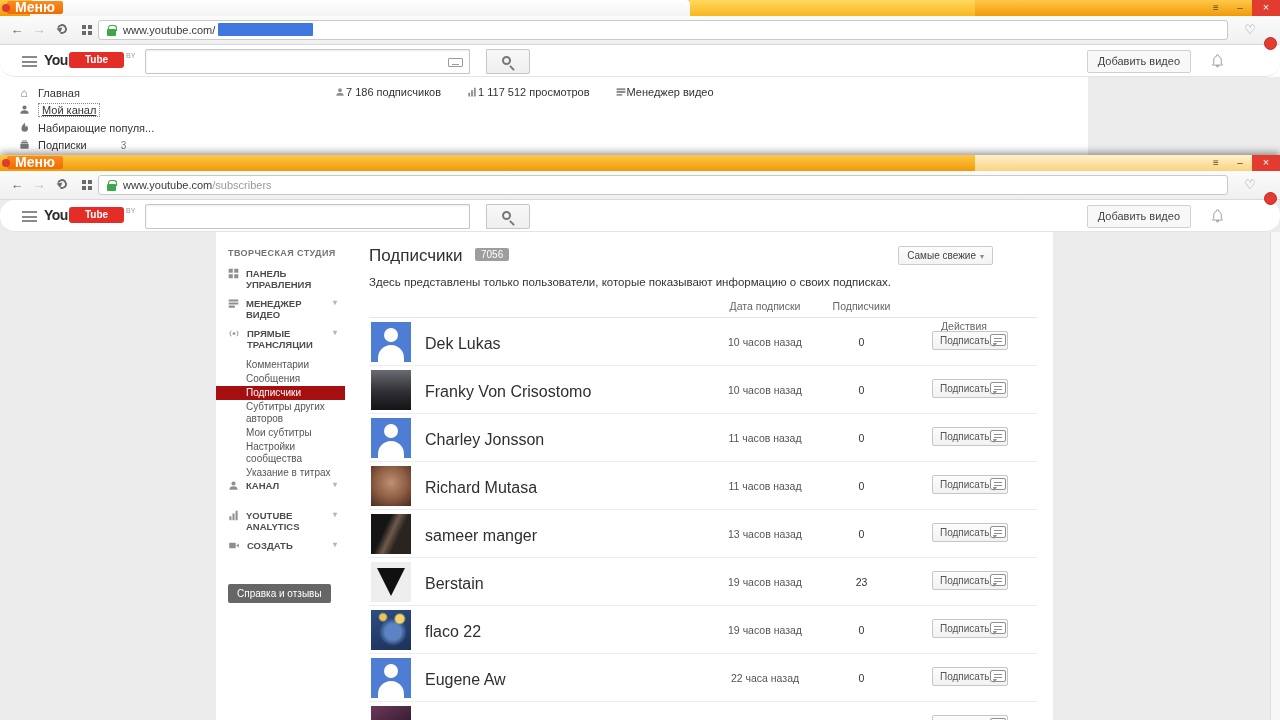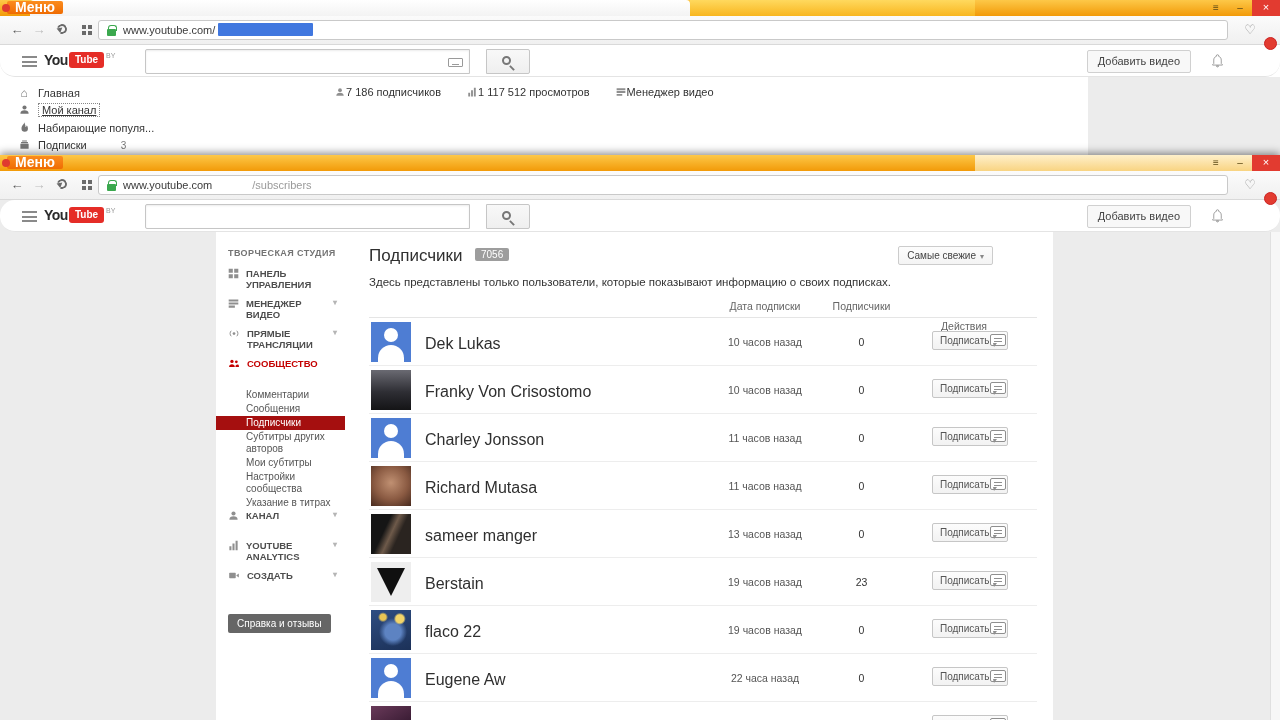--- a/index.html
+++ b/index.html
@@ -42,35 +42,35 @@
   .nav-tiles { left:78px; }
   .tiles-icon { position:absolute; left:4px; top:4px; width:4px; height:4px; background:#6a6a6a;
     box-shadow:6px 0 0 #6a6a6a, 0 6px 0 #6a6a6a, 6px 6px 0 #6a6a6a; }
   .addressbar { position:absolute; left:98px; top:4px; width:1130px; height:20px; background:#fff;
     border:1px solid #c9c9c9; border-radius:3px; font-size:11px; line-height:18px;
     color:#3a3a3a; padding-left:24px; white-space:nowrap; }
   .lock { position:absolute; left:8px; top:8px; width:9px; height:7px; background:#3ba84e; border-radius:1px; }
   .lock::before { content:""; position:absolute; left:1px; top:-4px; width:7px; height:5px;
     border:1.5px solid #3ba84e; border-bottom:none; border-radius:3px 3px 0 0; }
   .url-host { color:#3a3a3a; }
-  .url-path { color:#9a9a9a;margin-left:40px; }
+  .url-path { color:#9a9a9a; }
   .url-selection { display:inline-block; width:95px; height:13px; background:#4077df;
     vertical-align:-2px; margin-left:3px; border-radius:1px; }
   .heart-btn { position:absolute; right:24px; top:6px; font-size:13px; color:#9a9a9a; }
   .red-dot { position:absolute; right:3px; top:21px; width:13px; height:13px; border-radius:50%;
     background:#e23b30; border:1px solid #c22; z-index:6; }
 
   
   .ytheader { position:relative; height:32px; background:#fff; border-bottom:1px solid #e4e4e4;border-radius:15px; }
   .hamburger { position:absolute; left:22px; top:11px; width:15px; height:11px;
     background:repeating-linear-gradient(180deg,#8a8a8a 0 2px, transparent 2px 4.5px); }
   .logo { position:absolute; left:44px; top:7px; display:flex; align-items:flex-start; }
   .logo-you { font-size:14px; font-weight:bold; color:#2b2b2b; letter-spacing:-.5px; line-height:16px; }
   .logo-tube { margin-left:1px; background:#e52d27; color:#fff; font-size:10px; font-weight:bold;
-    padding:1px 6px 2px; border-radius:3px; line-height:13px; }
+    padding:1px 16px 2px; border-radius:3px; line-height:13px; }
   .logo-by { font-size:7px; color:#999; margin-left:2px; line-height:8px; }
   .search-box { position:absolute; left:145px; top:4px; width:325px; height:25px;
     border:1px solid #c6c6c6; border-radius:2px 0 0 2px; background:#fff;
     box-shadow:inset 0 1px 2px #ececec; }
   .search-input { position:absolute; inset:0; border:none; outline:none; width:100%; height:100%;
     font-size:12px; padding:0 22px 0 8px; background:transparent; }
   .kb-icon { position:absolute; right:6px; top:8px; width:15px; height:9px;
     border:1px solid #9a9a9a; border-radius:1px; }
   .kb-icon::after { content:""; position:absolute; left:3px; bottom:1px; width:7px; height:1.5px; background:#9a9a9a; }
   .search-btn { position:absolute; left:486px; top:4px; width:44px; height:25px;
@@ -342,29 +342,20 @@
           <span class="chev">▾</span>
         </div>
         <div class="st-item">
           <svg class="icon-svg" width="12" height="11" viewBox="0 0 16 16">
               <circle cx="8" cy="8" r="2" fill="#8f8f8f"></circle>
               <path d="M4 4a5.5 5.5 0 0 0 0 8M12 4a5.5 5.5 0 0 1 0 8" fill="none" stroke="#8f8f8f" stroke-width="1.4"></path>
             </svg>
           <span>ПРЯМЫЕ ТРАНСЛЯЦИИ</span>
           <span class="chev">▾</span>
         </div>
-        <div class="st-item red">
-          <svg class="icon-svg" width="12" height="11" viewBox="0 0 16 16">
-              <circle cx="5" cy="5" r="2.4" fill="#c40000"></circle>
-              <path d="M.8 13c0-2.6 1.9-3.9 4.2-3.9S9.2 10.4 9.2 13z" fill="#c40000"></path>
-              <circle cx="11.4" cy="5.6" r="2" fill="#c40000"></circle>
-              <path d="M10 13c.2-2.2 1.4-3.4 3.2-3.4 1.4 0 2 .9 2 3.4z" fill="#c40000"></path>
-            </svg>
-          <span>СООБЩЕСТВО</span>
-        </div>
 
         <div class="st-sub">Комментарии</div>
         <div class="st-sub">Сообщения</div>
         <div class="st-sub selected">Подписчики</div>
         <div class="st-sub">Субтитры других авторов</div>
         <div class="st-sub">Мои субтитры</div>
         <div class="st-sub">Настройки сообщества</div>
         <div class="st-sub">Указание в титрах</div>
 
         <div class="st-item">

